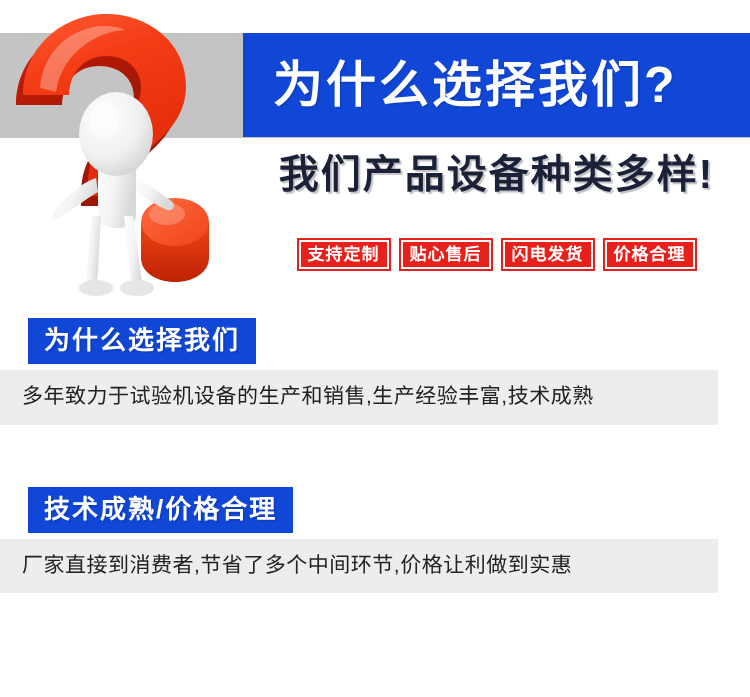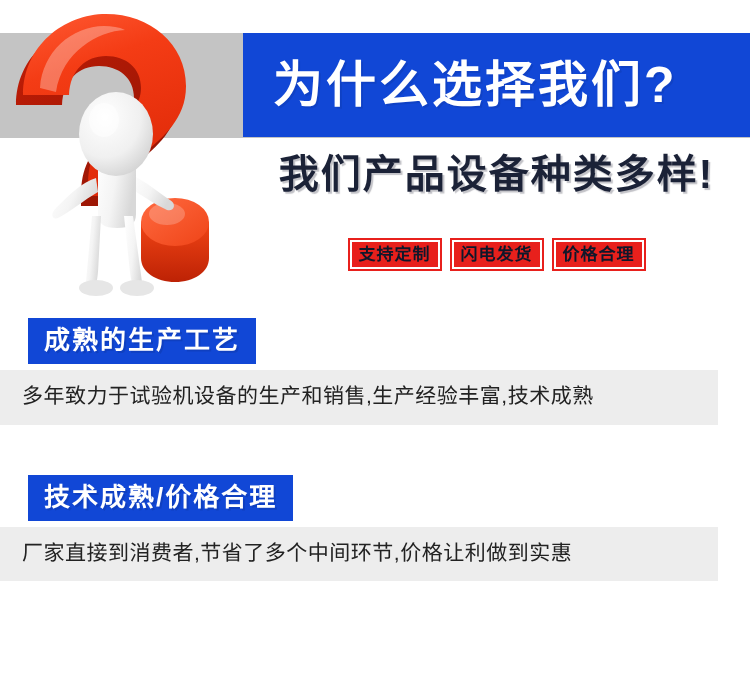--- a/index.html
+++ b/index.html
@@ -89,21 +89,21 @@
     width: 507px;
     display: flex;
     justify-content: center;
     align-items: center;
     gap: 8px;
   }
   .badge {
     background: #e8201c;
     border: 2px solid #e8201c;
     box-shadow: inset 0 0 0 2px #ffffff;
-    color: #0f172a;
+    color: #ffffff;
     font-size: 17px;
     font-weight: bold;
     letter-spacing: 1px;
     line-height: 1;
     padding: 6px 9px;
     white-space: nowrap;
   }
 
   
   .mascot {
@@ -133,21 +133,21 @@
     font-weight: bold;
     letter-spacing: 2px;
     line-height: 1;
     padding: 9px 16px 11px 16px;
     margin-left: 28px;
     white-space: nowrap;
     text-shadow: 2px 2px 0 rgba(0,0,0,0.10);
   }
   .section-body {
     background: #ededed;
-    margin: 6px 32px 0 0;
+    margin: 6px 32px 12px 0;
     padding: 10px 0 12px 22px;
     color: #222222;
     font-size: 21px;
     line-height: 1.55;
     letter-spacing: 0.5px;
   }
   .section-body p {
     margin: 0;
   }
   .section-spacer-1 { height: 26px; }
@@ -265,29 +265,30 @@
     </div>
 
     <div class="hero-banner">
       <div class="hero-banner-title">为什么选择我们?</div>
     </div>
 
     <div class="hero-subtitle">我们产品设备种类多样!</div>
 
     <div class="badges">
       <span class="badge">支持定制</span>
+      <span class="badge">贴心售后</span>
       <span class="badge">闪电发货</span>
       <span class="badge">价格合理</span>
     </div>
   </div>
 
   <div class="sections">
 
     <div class="section">
-      <div class="section-heading">成熟的生产工艺</div>
+      <div class="section-heading">为什么选择我们</div>
       <div class="section-body">
         <p>多年致力于试验机设备的生产和销售,生产经验丰富,技术成熟</p>
       </div>
     </div>
 
     <div class="section-spacer-1"></div>
 
 
     <div class="section-spacer-2"></div>
 

